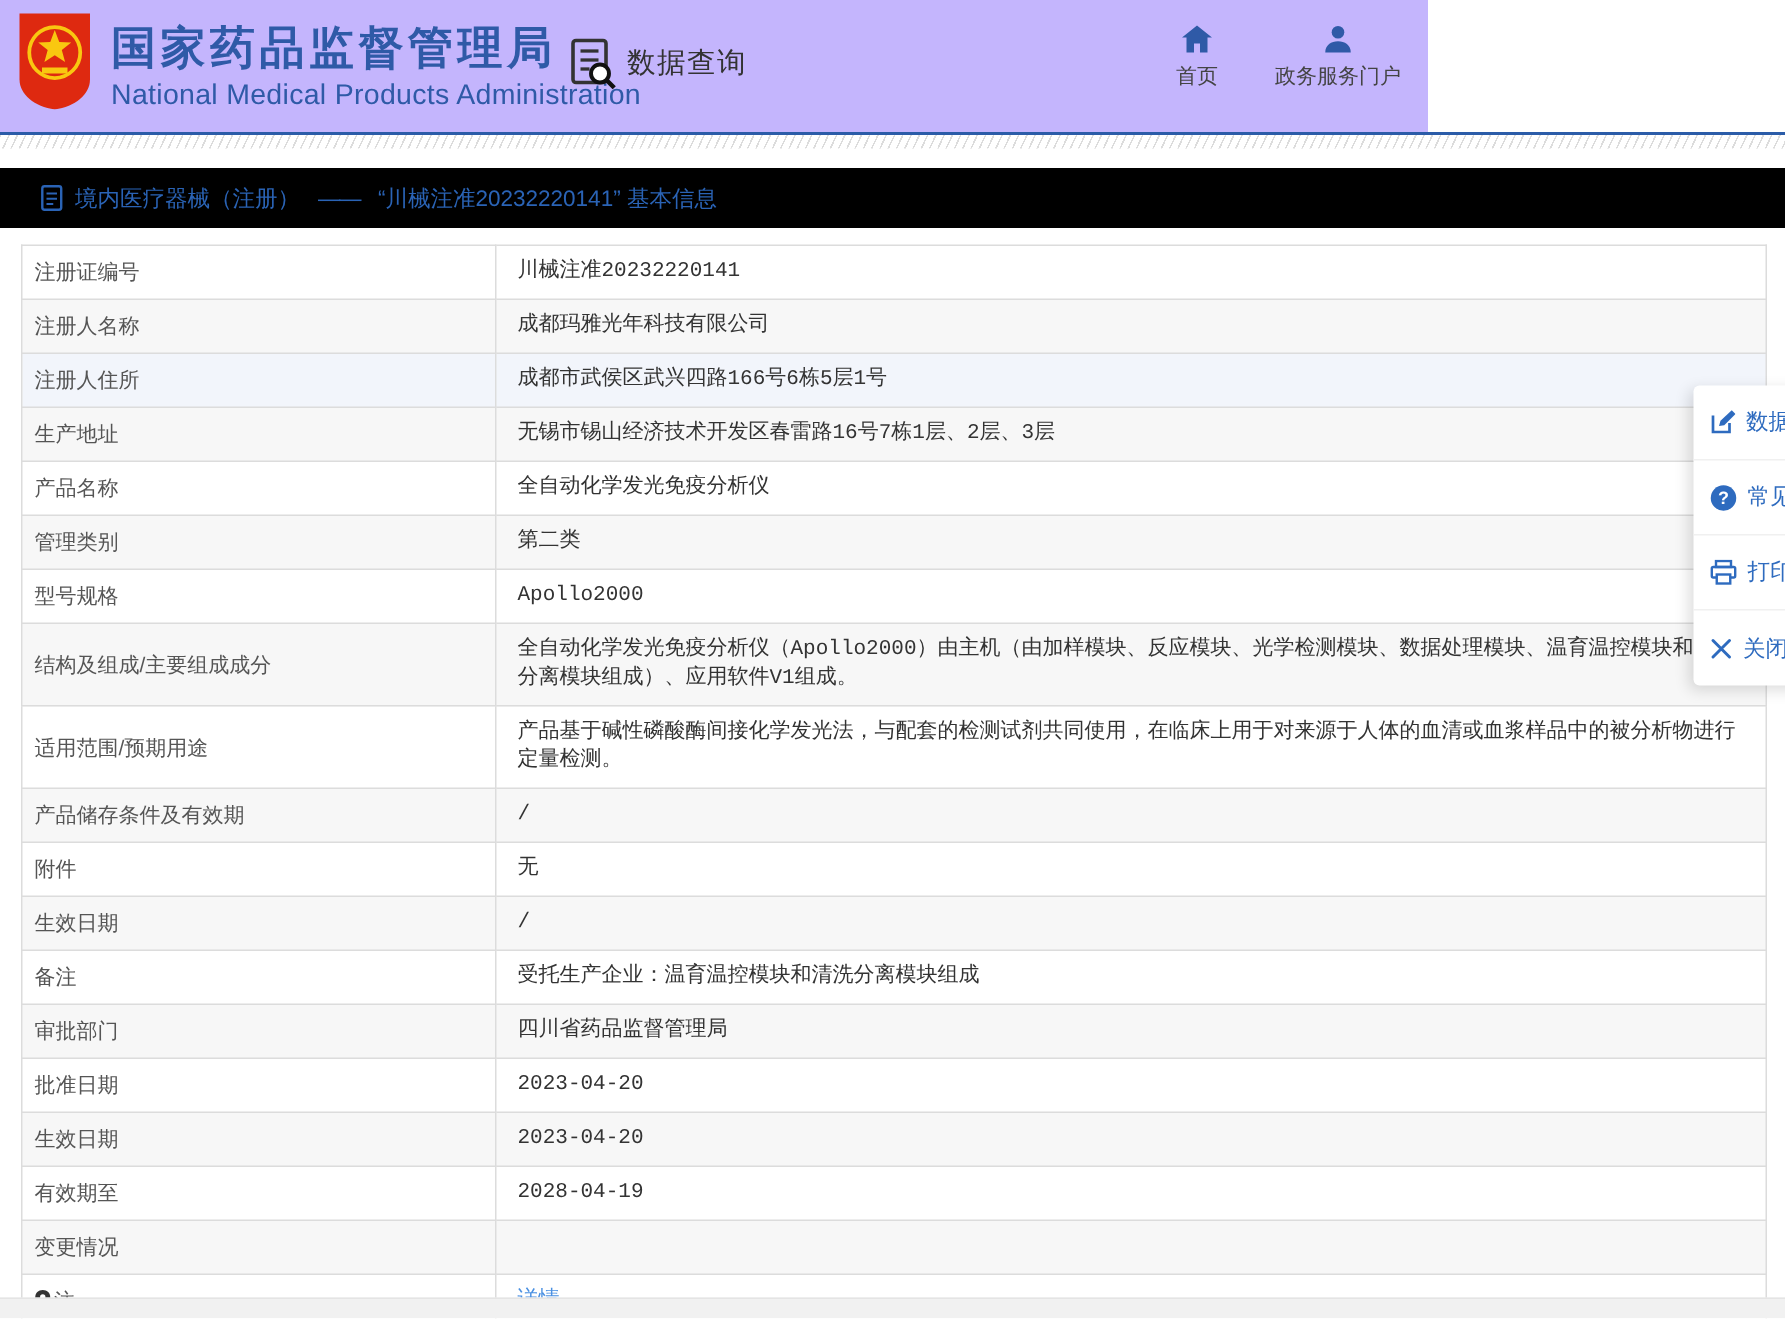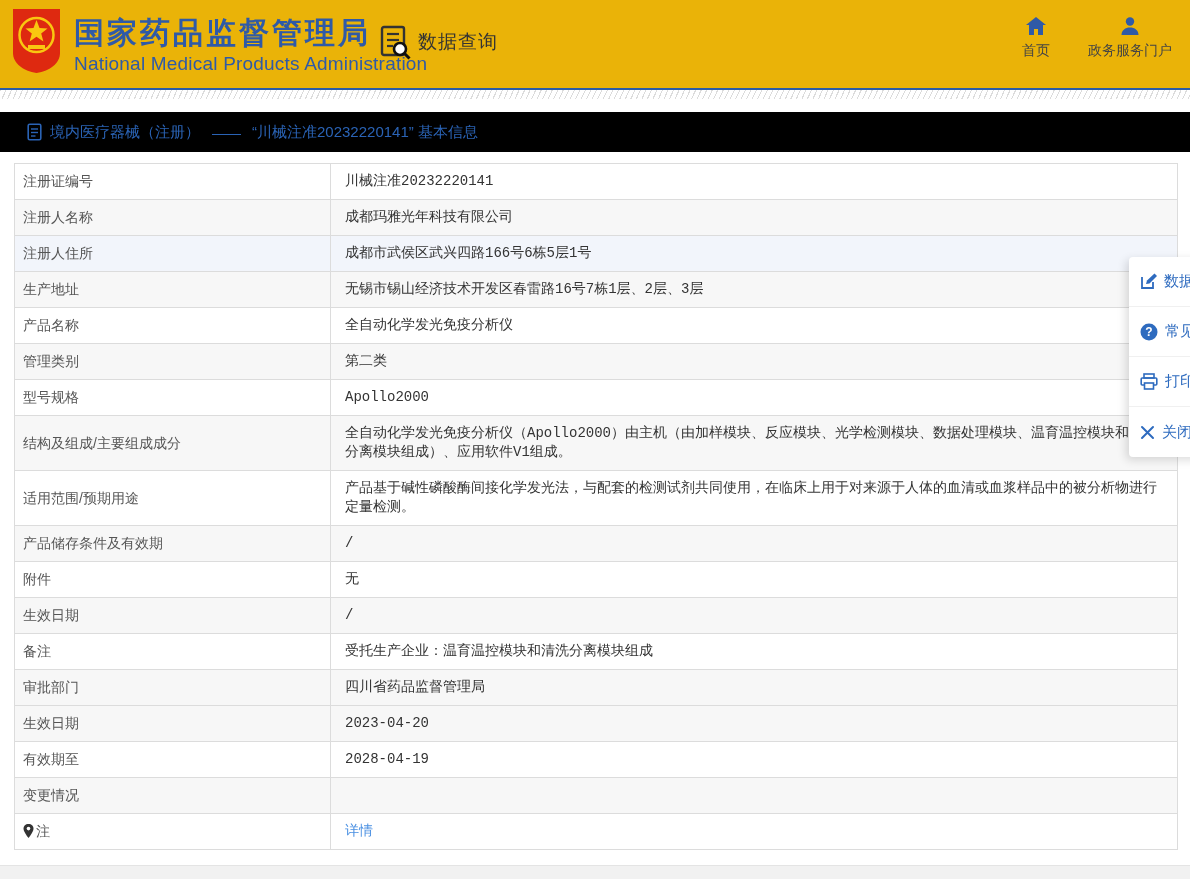--- a/index.html
+++ b/index.html
@@ -1,21 +1,21 @@
 <!DOCTYPE html>
 <html lang="zh"><head>
 <meta charset="utf-8">
 <style>
   * { margin:0; padding:0; box-sizing:border-box; }
   html,body { width:1190px; height:879px; overflow:hidden; background:#fff;
     font-family:"Liberation Sans", sans-serif; }
   .page { position:relative; width:1190px; height:879px; background:#fff; overflow:hidden; }
 
   
-  .site-header { position:absolute; top:0; left:0; width:1190px; height:90px; background:#eab308; }
+  .site-header { position:absolute; top:0; left:0; width:952px; height:90px; background:#c4b5fd; }
   .emblem { position:absolute; left:11px; top:7px; width:51px; height:66px; }
   .agency { position:absolute; left:74px; top:16px; }
   .agency .zh { font-size:30px; font-weight:bold; color:#2f5aa7; letter-spacing:3px; line-height:34px; }
   .agency .en { font-size:19px; color:#2f5aa7; margin-top:3px; letter-spacing:0.2px; }
   .section-title { position:absolute; left:378px; top:24px; display:flex; align-items:center; gap:6px; }
   .section-title .txt { font-size:19px; color:#333; letter-spacing:1px; }
   .top-nav { position:absolute; right:18px; top:16px; display:flex; gap:38px;margin-left:28px; }
   .nav-item { display:flex; flex-direction:column; align-items:center; gap:6px; cursor:pointer; }
   .nav-item .lbl { font-size:14px; color:#444; white-space:nowrap; }
 
@@ -174,20 +174,24 @@
           <td class="val">/</td>
         </tr>
         <tr>
           <td class="lbl"><span>备注</span></td>
           <td class="val">受托生产企业：温育温控模块和清洗分离模块组成</td>
         </tr>
         <tr class="alt">
           <td class="lbl"><span>审批部门</span></td>
           <td class="val">四川省药品监督管理局</td>
         </tr>
+        <tr>
+          <td class="lbl"><span>批准日期</span></td>
+          <td class="val">2023-04-20</td>
+        </tr>
         <tr class="alt">
           <td class="lbl"><span>生效日期</span></td>
           <td class="val">2023-04-20</td>
         </tr>
         <tr>
           <td class="lbl"><span>有效期至</span></td>
           <td class="val">2028-04-19</td>
         </tr>
         <tr class="alt">
           <td class="lbl"><span>变更情况</span></td>

